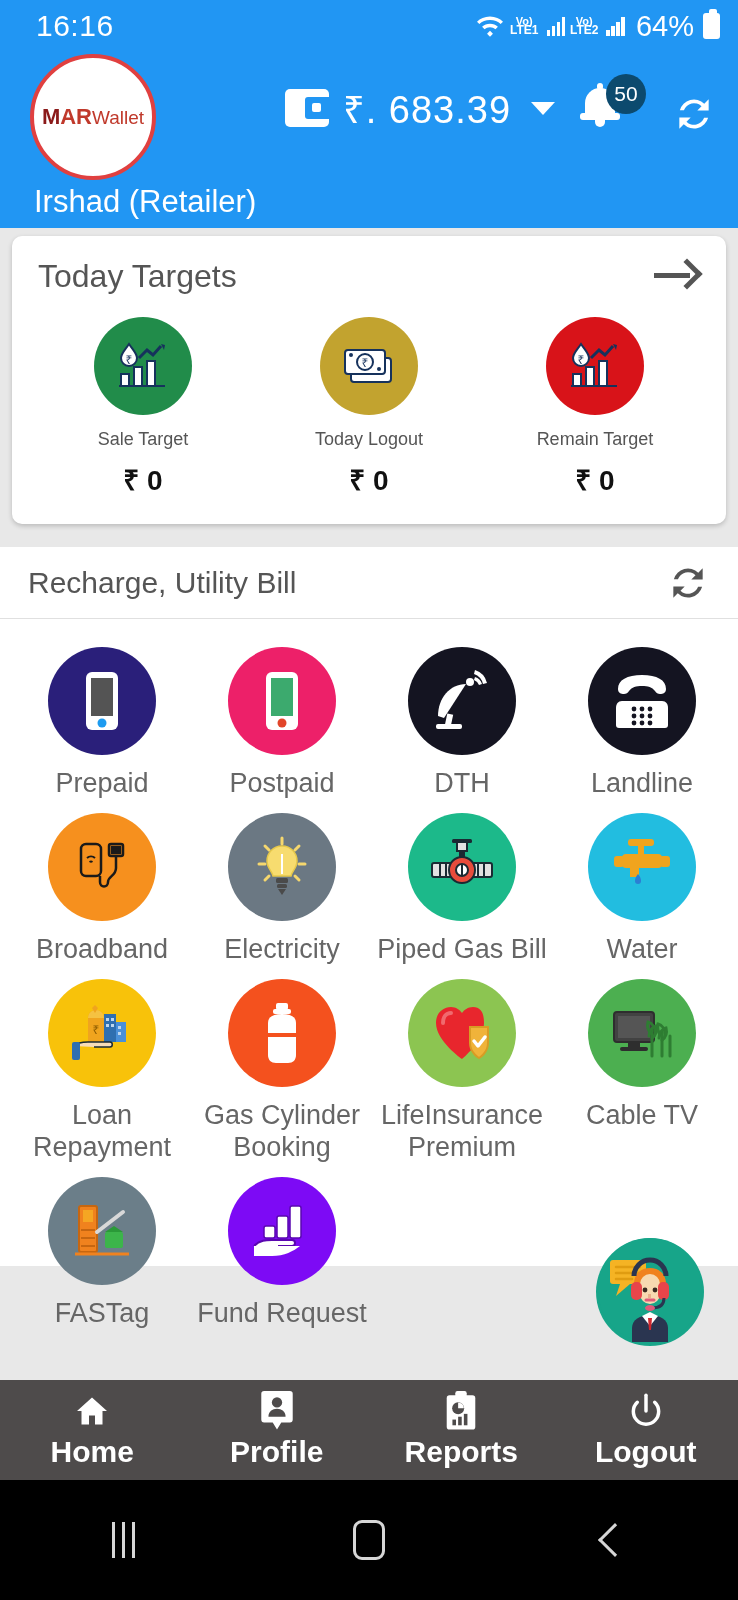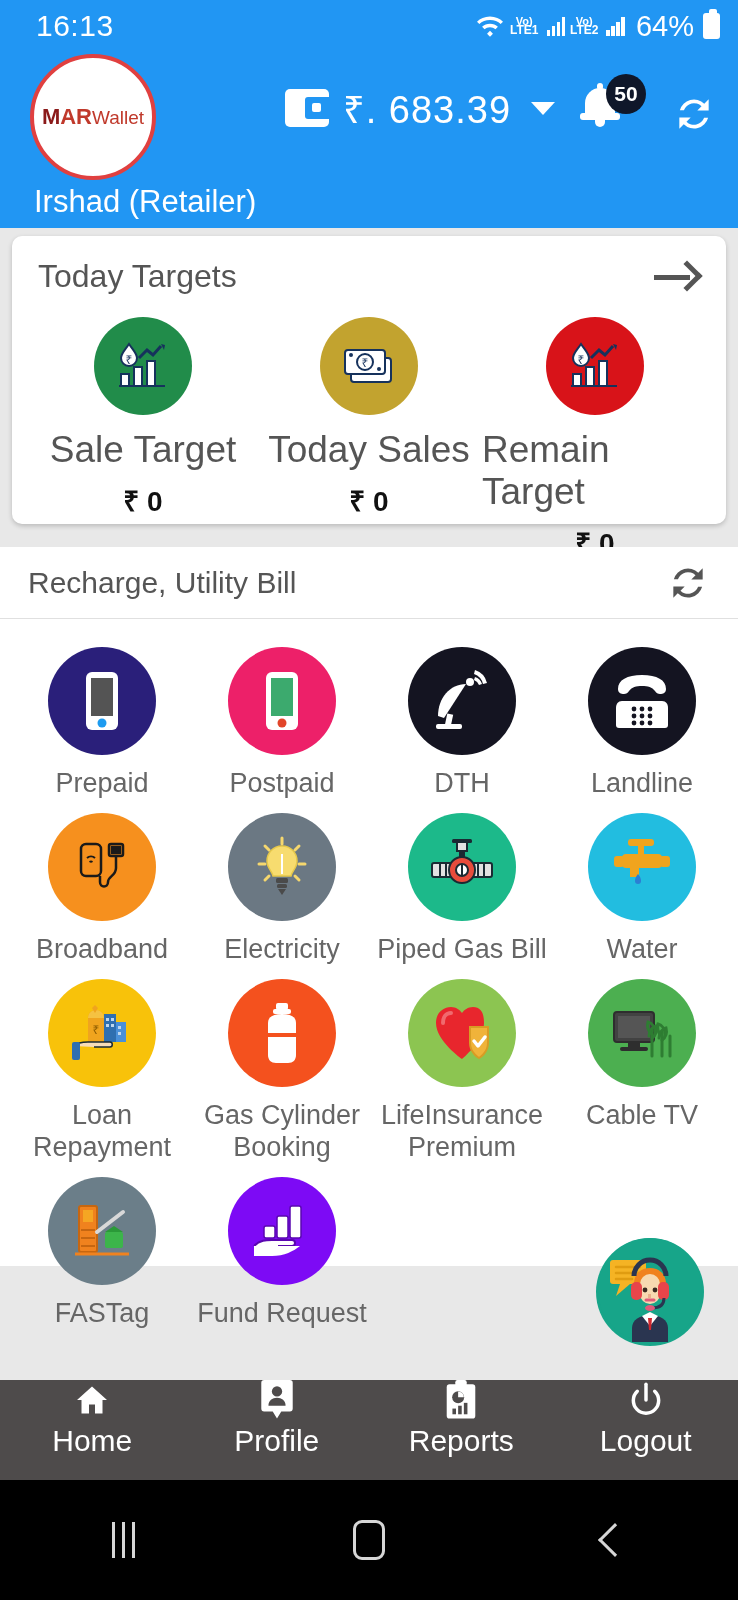--- a/index.html
+++ b/index.html
@@ -64,45 +64,45 @@
   .bell { position: relative; width: 44px; height: 46px; margin-top:4px;}
   .bell .dome { position:absolute; left:7px; top:6px; width:30px; height:30px;
                 background:#fff; border-radius: 15px 15px 3px 3px;}
   .bell .base { position:absolute; left:2px; top:31px; width:40px; height:7px;
                 background:#fff; border-radius:3px;}
   .bell .clap { position:absolute; left:17px; top:38px; width:10px; height:7px;
                 background:#fff; border-radius:0 0 6px 6px;}
   .bell .stem { position:absolute; left:19px; top:1px; width:6px; height:7px;
                 background:#fff; border-radius:3px;}
   .badge { position:absolute; left: 28px; top: -8px; min-width: 40px; height: 40px;
-           background:#0f172a; color:#fff; border-radius:20px; font-size:21px;
-           display:flex; align-items:center; justify-content:center; font-weight:700;}
+           background:#0c4a6e; color:#fff; border-radius:20px; font-size:21px;
+           display:flex; align-items:center; justify-content:center; font-weight:400;}
 
   .refresh-hdr { position:absolute; left: 672px; top: 40px; width:44px; height:44px; color:#fff;}
 
   .user-name { position: absolute; left: 34px; top: 132px; color:#fff; font-size:31px; }
 
   
   .targets-card {
     position: absolute; left: 12px; top: 236px; width: 714px; height: 288px;
     background:#fff; border-radius: 10px; box-shadow: 0 2px 5px rgba(0,0,0,.2);
   }
-  .tc-head { display:flex; align-items:center; justify-content:space-between;
+  .tc-head { display:flex; justify-content:space-between;
              padding: 22px 26px 0 26px; }
   .tc-title { font-size: 32px; color:#555; }
   .arrow-right { width: 46px; height: 34px; position: relative; }
   .arrow-right .shaft { position:absolute; left:0; top:15px; width:36px; height:5px; background:#555;}
   .arrow-right .head { position:absolute; right:2px; top:5px; width:22px; height:22px;
                        border-top:5px solid #555; border-right:5px solid #555;
                        transform: rotate(45deg);}
   .tc-items { display:flex; padding: 22px 18px 0 18px; }
   .tc-item { flex:1; display:flex; flex-direction:column; align-items:center; }
   .tc-circle { width:98px; height:98px; border-radius:50%; display:flex;
                align-items:center; justify-content:center; }
-  .tc-label { margin-top: 14px; font-size: 37px; color:#555; }
+  .tc-label { margin-top: 14px; font-size: 18px; color:#555; }
   .tc-value { margin-top: 10px; font-size: 28px; color:#111; font-weight: bold;}
 
   
   .recharge {
     position:absolute; left:0; top:547px; width:738px; height:719px; background:#fff;
   }
   .rc-head { height: 72px; display:flex; align-items:center; justify-content:space-between;
              padding: 0 28px; border-bottom: 1px solid #e0e0e0; }
   .rc-title { font-size: 30px; color:#555; }
   .rc-refresh { width: 44px; height: 44px; color:#555; }
@@ -116,21 +116,21 @@
 
   
   .support-fab { position:absolute; left: 596px; top: 1238px; width: 108px; height: 108px;
                  border-radius: 50%; background:#17a589; display:flex; align-items:center;
                  justify-content:center; overflow:hidden; }
 
   
   .bottomnav { position:absolute; left:0; top:1380px; width:738px; height:100px;
                background:#4e4b4b; display:flex; }
   .nav-item { flex:1; display:flex; flex-direction:column; align-items:center;
-              justify-content:flex-start; gap: 4px; }
+              justify-content:center; gap: 4px; font-weight: bold; }
   .nav-ico { height: 40px; display:flex; align-items:center; justify-content:center; color:#fff;}
   .nav-label { color:#fff; font-size: 30px; }
 
   
   .androidnav { position:absolute; left:0; top:1480px; width:738px; height:120px;
                 background:#000; display:flex; align-items:center; }
   .an-item { flex:1; display:flex; align-items:center; justify-content:center; }
   .an-recents { display:flex; gap: 7px; }
   .an-recents i { display:block; width:3px; height:36px; background:#d6d6d6; }
   .an-home { width:32px; height:40px; border:3px solid #d6d6d6; border-radius:9px; }
@@ -139,21 +139,21 @@
 
   .grid-dots { display:grid; grid-template-columns: repeat(3, 9px); gap: 6px; }
   .grid-dots i { display:block; width:9px; height:9px; background:#fff; }
 </style>
 </head>
 <body>
 
 <div id="app">
 
   <div class="statusbar">
-    <div class="sb-time">16:13</div>
+    <div class="sb-time">16:16</div>
     <div class="sb-right">
       <span class="sb-icon">
         <svg width="30" height="26" viewBox="0 0 24 22" fill="#fff">
           <path d="M12 3C7.5 3 3.6 4.8 1 7.4l2 2C5.2 7.3 8.4 6 12 6s6.8 1.3 9 3.4l2-2C20.4 4.8 16.5 3 12 3z"></path>
           <path d="M12 9c-2.6 0-5 1-6.7 2.6l2.1 2.1C8.6 12.6 10.2 12 12 12s3.4.6 4.6 1.7l2.1-2.1C17 10 14.6 9 12 9z"></path>
           <path d="M12 15l-2.5 2.6L12 20l2.5-2.4L12 15z"></path>
         </svg>
       </span>
       <span class="volte-group">
         <span class="volte-txt">
@@ -249,21 +249,21 @@
         <span class="tc-circle" style="background:#c2a32f">
           <svg width="56" height="44" viewBox="0 0 56 44">
             <rect x="10" y="14" width="40" height="24" rx="3" fill="#fff" stroke="#16325c" stroke-width="2"></rect>
             <rect x="4" y="6" width="40" height="24" rx="3" fill="#fff" stroke="#16325c" stroke-width="2"></rect>
             <circle cx="24" cy="18" r="8" fill="none" stroke="#16325c" stroke-width="2"></circle>
             <text x="24" y="23" font-size="12" fill="#16325c" text-anchor="middle" font-family="'Liberation Sans',sans-serif">₹</text>
             <circle cx="10" cy="11" r="2" fill="#16325c"></circle>
             <circle cx="38" cy="25" r="2" fill="#16325c"></circle>
           </svg>
         </span>
-        <span class="tc-label">Today Sales</span>
+        <span class="tc-label">Today Logout</span>
         <span class="tc-value">₹ 0</span>
       </div>
 
       <div class="tc-item">
         <span class="tc-circle" style="background:#d81319">
           <svg width="56" height="52" viewBox="0 0 56 52">
             <path d="M14 4c-4 6-8 9.5-8 14a8 8 0 0 0 16 0c0-4.5-4-8-8-14z" fill="#fff" stroke="#16325c" stroke-width="2"></path>
             <text x="14" y="24" font-size="12" fill="#16325c" text-anchor="middle" font-family="'Liberation Sans',sans-serif">₹</text>
             <rect x="6" y="34" width="8" height="12" fill="#fff" stroke="#16325c" stroke-width="2"></rect>
             <rect x="19" y="27" width="8" height="19" fill="#fff" stroke="#16325c" stroke-width="2"></rect>

